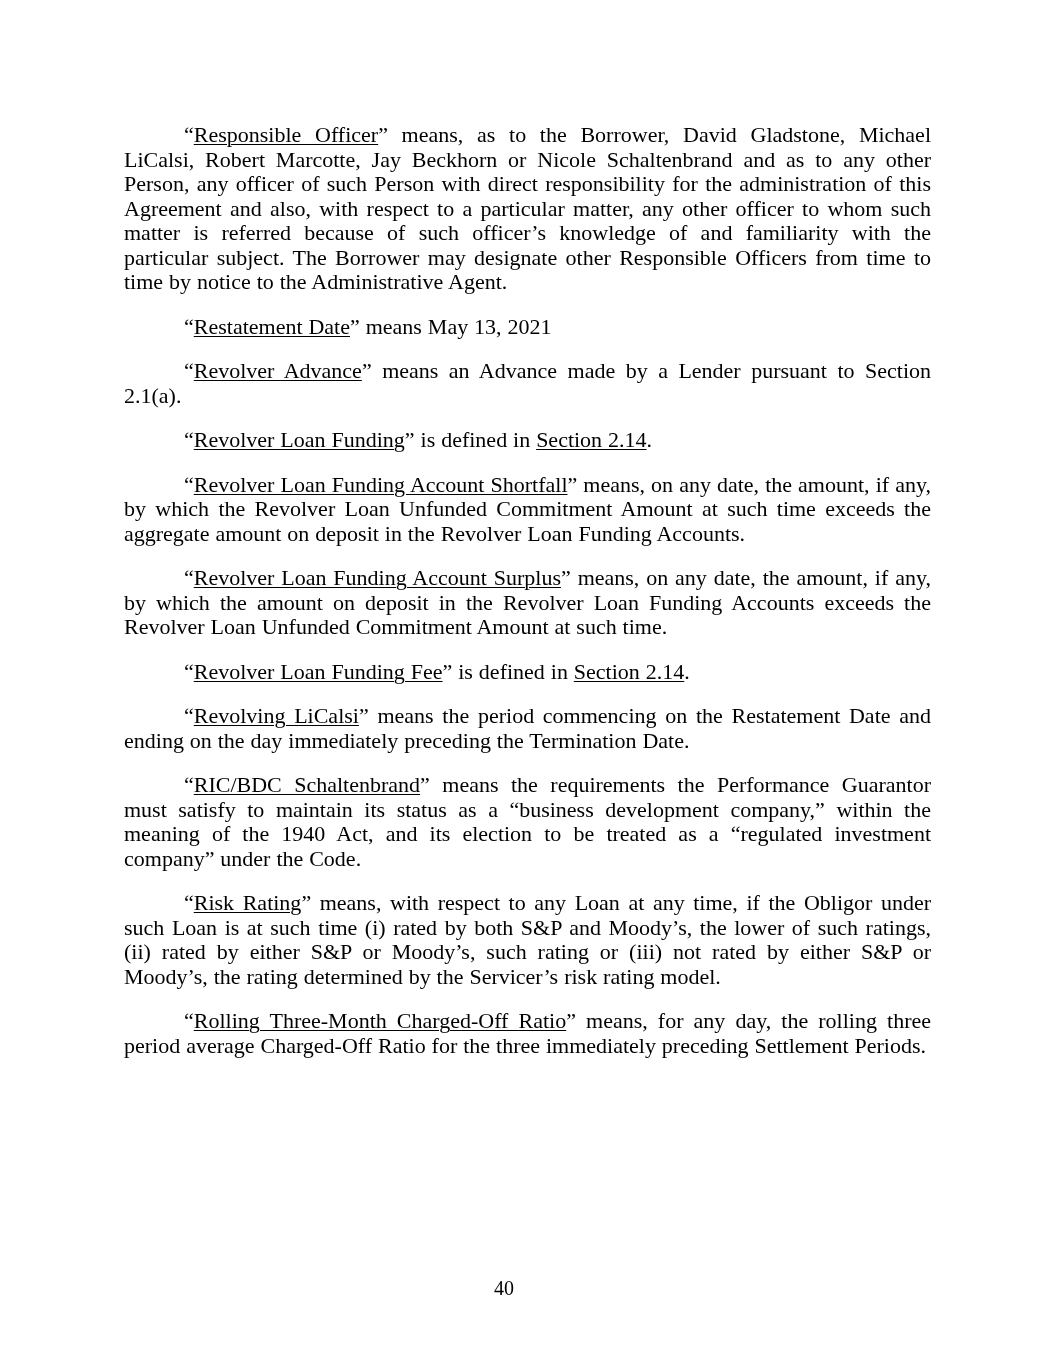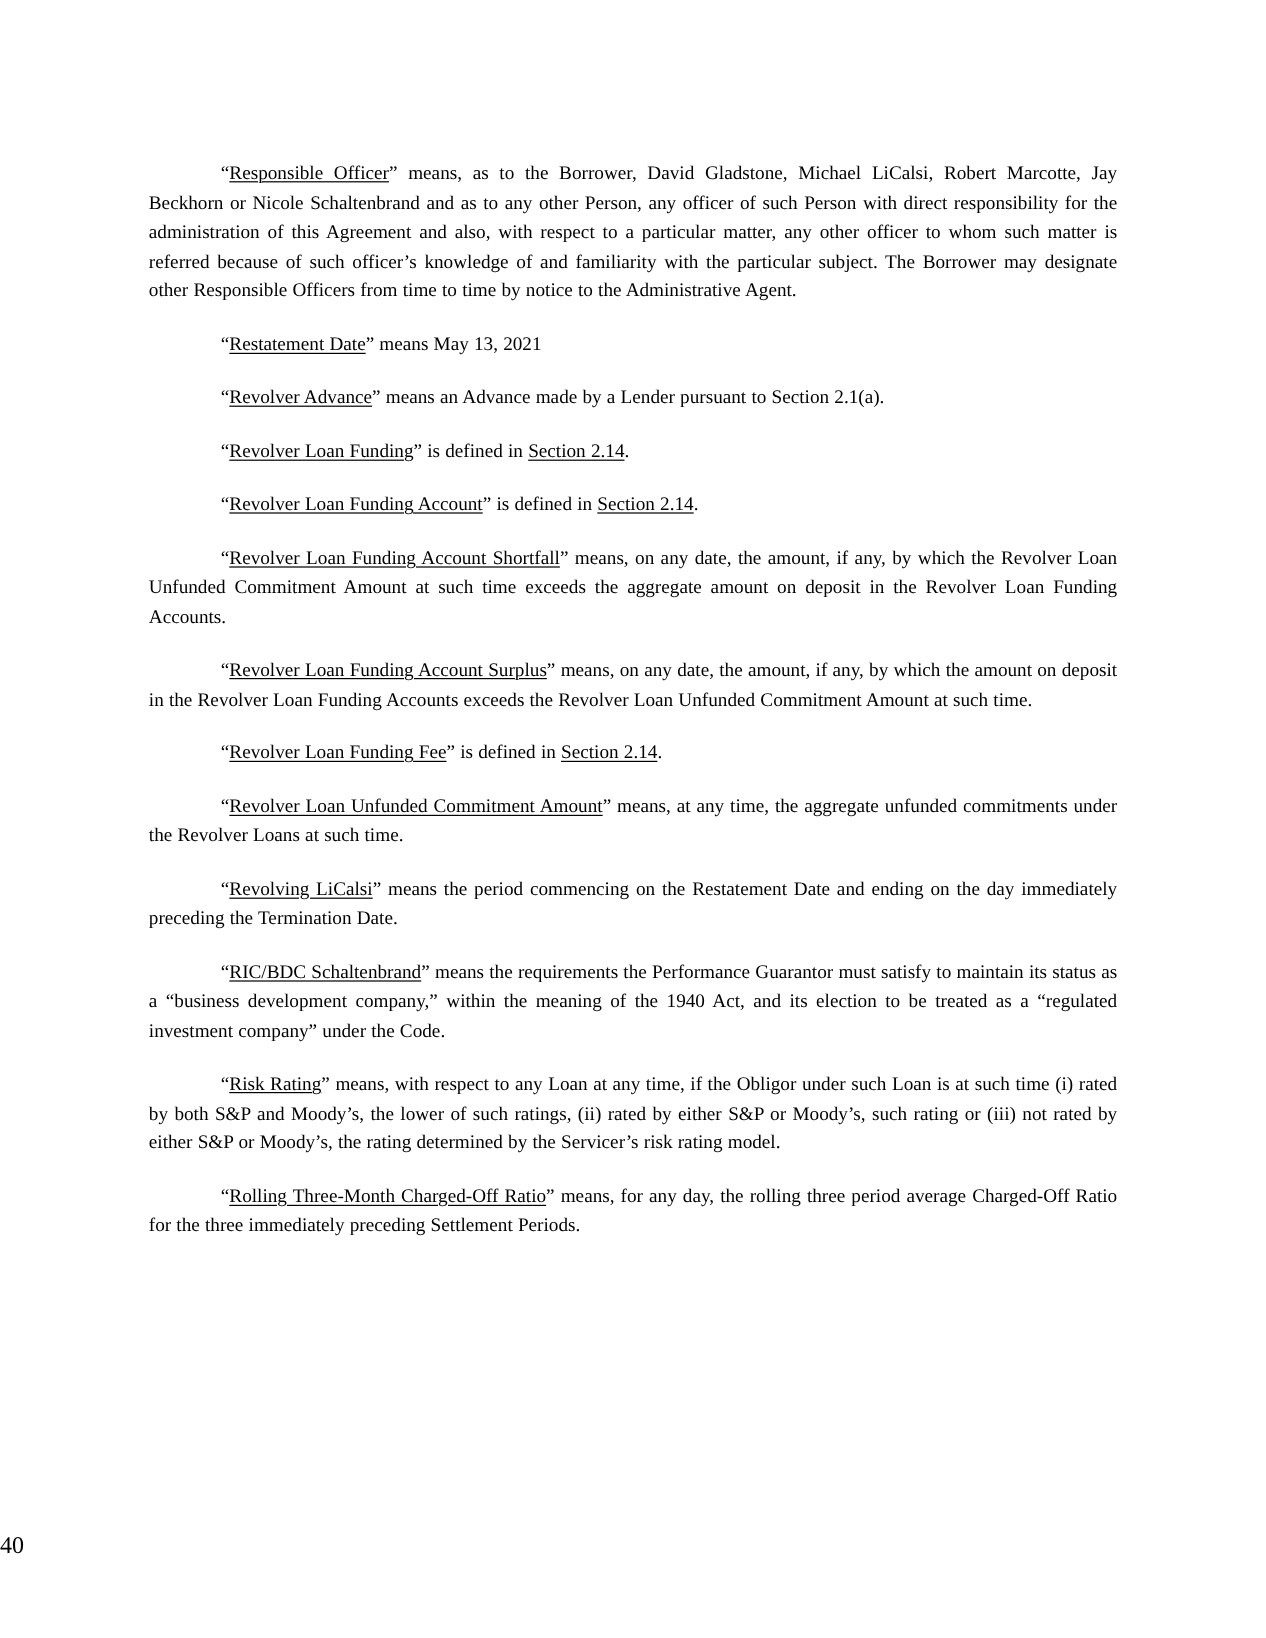--- a/index.html
+++ b/index.html
@@ -16,55 +16,53 @@
     color: #000000;
     overflow: hidden;
   }
   .content {
     position: absolute;
     left: 124px;
     top: 119px;
     width: 807px;
   }
   .para {
-    margin: 14px 0 20px 0;
-    font-size: 16px;
+    margin: 4px 0 20px 0;
+    font-size: 22px;
     line-height: 24.5px;
     text-align: justify;
     text-indent: 60px;
     word-spacing: 0.02em;
   }
   .para .u {
     text-decoration: underline;
     text-underline-offset: 2px;
     text-decoration-thickness: 1px;
   }
   .page-number {
     position: absolute;
     top: 1276px;
     left: 0;
     width: 1008px;
-    text-align: left;
+    text-align: center;
     font-size: 20px;
     line-height: 24.5px;
   }
 </style>
 </head>
 <body>
 
 <div class="page">
   <div class="content">
       <p class="para"><span>“</span><span class="u">Responsible Officer</span><span>” means, as to the Borrower, David Gladstone, Michael LiCalsi, Robert Marcotte, Jay Beckhorn or Nicole Schaltenbrand and as to any other Person, any officer of such Person with direct responsibility for the administration of this Agreement and also, with respect to a particular matter, any other officer to whom such matter is referred because of such officer’s knowledge of and familiarity with the particular subject.  The Borrower may designate other Responsible Officers from time to time by notice to the Administrative Agent.</span></p>
       <p class="para"><span>“</span><span class="u">Restatement Date</span><span>” means May 13, 2021</span></p>
       <p class="para"><span>“</span><span class="u">Revolver Advance</span><span>” means an Advance made by a Lender pursuant to Section 2.1(a).</span></p>
       <p class="para"><span>“</span><span class="u">Revolver Loan Funding</span><span>” is defined in </span><span class="u">Section 2.14</span><span>.</span></p>
-      <p class="para"><span>“</span><span class="u">Revolver Loan Funding Account</span><span>” is defined in </span><span class="u">Section 2.14</span><span>.</span></p>
       <p class="para"><span>“</span><span class="u">Revolver Loan Funding Account Shortfall</span><span>” means, on any date, the amount, if any, by which the Revolver Loan Unfunded Commitment Amount at such time exceeds the aggregate amount on deposit in the Revolver Loan Funding Accounts.</span></p>
       <p class="para"><span>“</span><span class="u">Revolver Loan Funding Account Surplus</span><span>” means, on any date, the amount, if any, by which the amount on deposit in the Revolver Loan Funding Accounts exceeds the Revolver Loan Unfunded Commitment Amount at such time.</span></p>
       <p class="para"><span>“</span><span class="u">Revolver Loan Funding Fee</span><span>” is defined in </span><span class="u">Section 2.14</span><span>.</span></p>
-      <p class="para"><span>“</span><span class="u">Revolver Loan Unfunded Commitment Amount</span><span>” means, at any time, the aggregate unfunded commitments under the Revolver Loans at such time.</span></p>
       <p class="para"><span>“</span><span class="u">Revolving LiCalsi</span><span>” means the period commencing on the Restatement Date and ending on the day immediately preceding the Termination Date.</span></p>
       <p class="para"><span>“</span><span class="u">RIC/BDC Schaltenbrand</span><span>” means the requirements the Performance Guarantor must satisfy to maintain its status as a “business development company,” within the meaning of the 1940 Act, and its election to be treated as a “regulated investment company” under the Code.</span></p>
       <p class="para"><span>“</span><span class="u">Risk Rating</span><span>” means, with respect to any Loan at any time, if the Obligor under such Loan is at such time (i) rated by both S&amp;P and Moody’s, the lower of such ratings, (ii) rated by either S&amp;P or Moody’s, such rating or (iii) not rated by either S&amp;P or Moody’s, the rating determined by the Servicer’s risk rating model.</span></p>
       <p class="para"><span>“</span><span class="u">Rolling Three-Month Charged-Off Ratio</span><span>” means, for any day, the rolling three period average Charged-Off Ratio for the three immediately preceding Settlement Periods.</span></p>
     </div>
   <div class="page-number">40</div>
 </div>
 
 </body></html>

